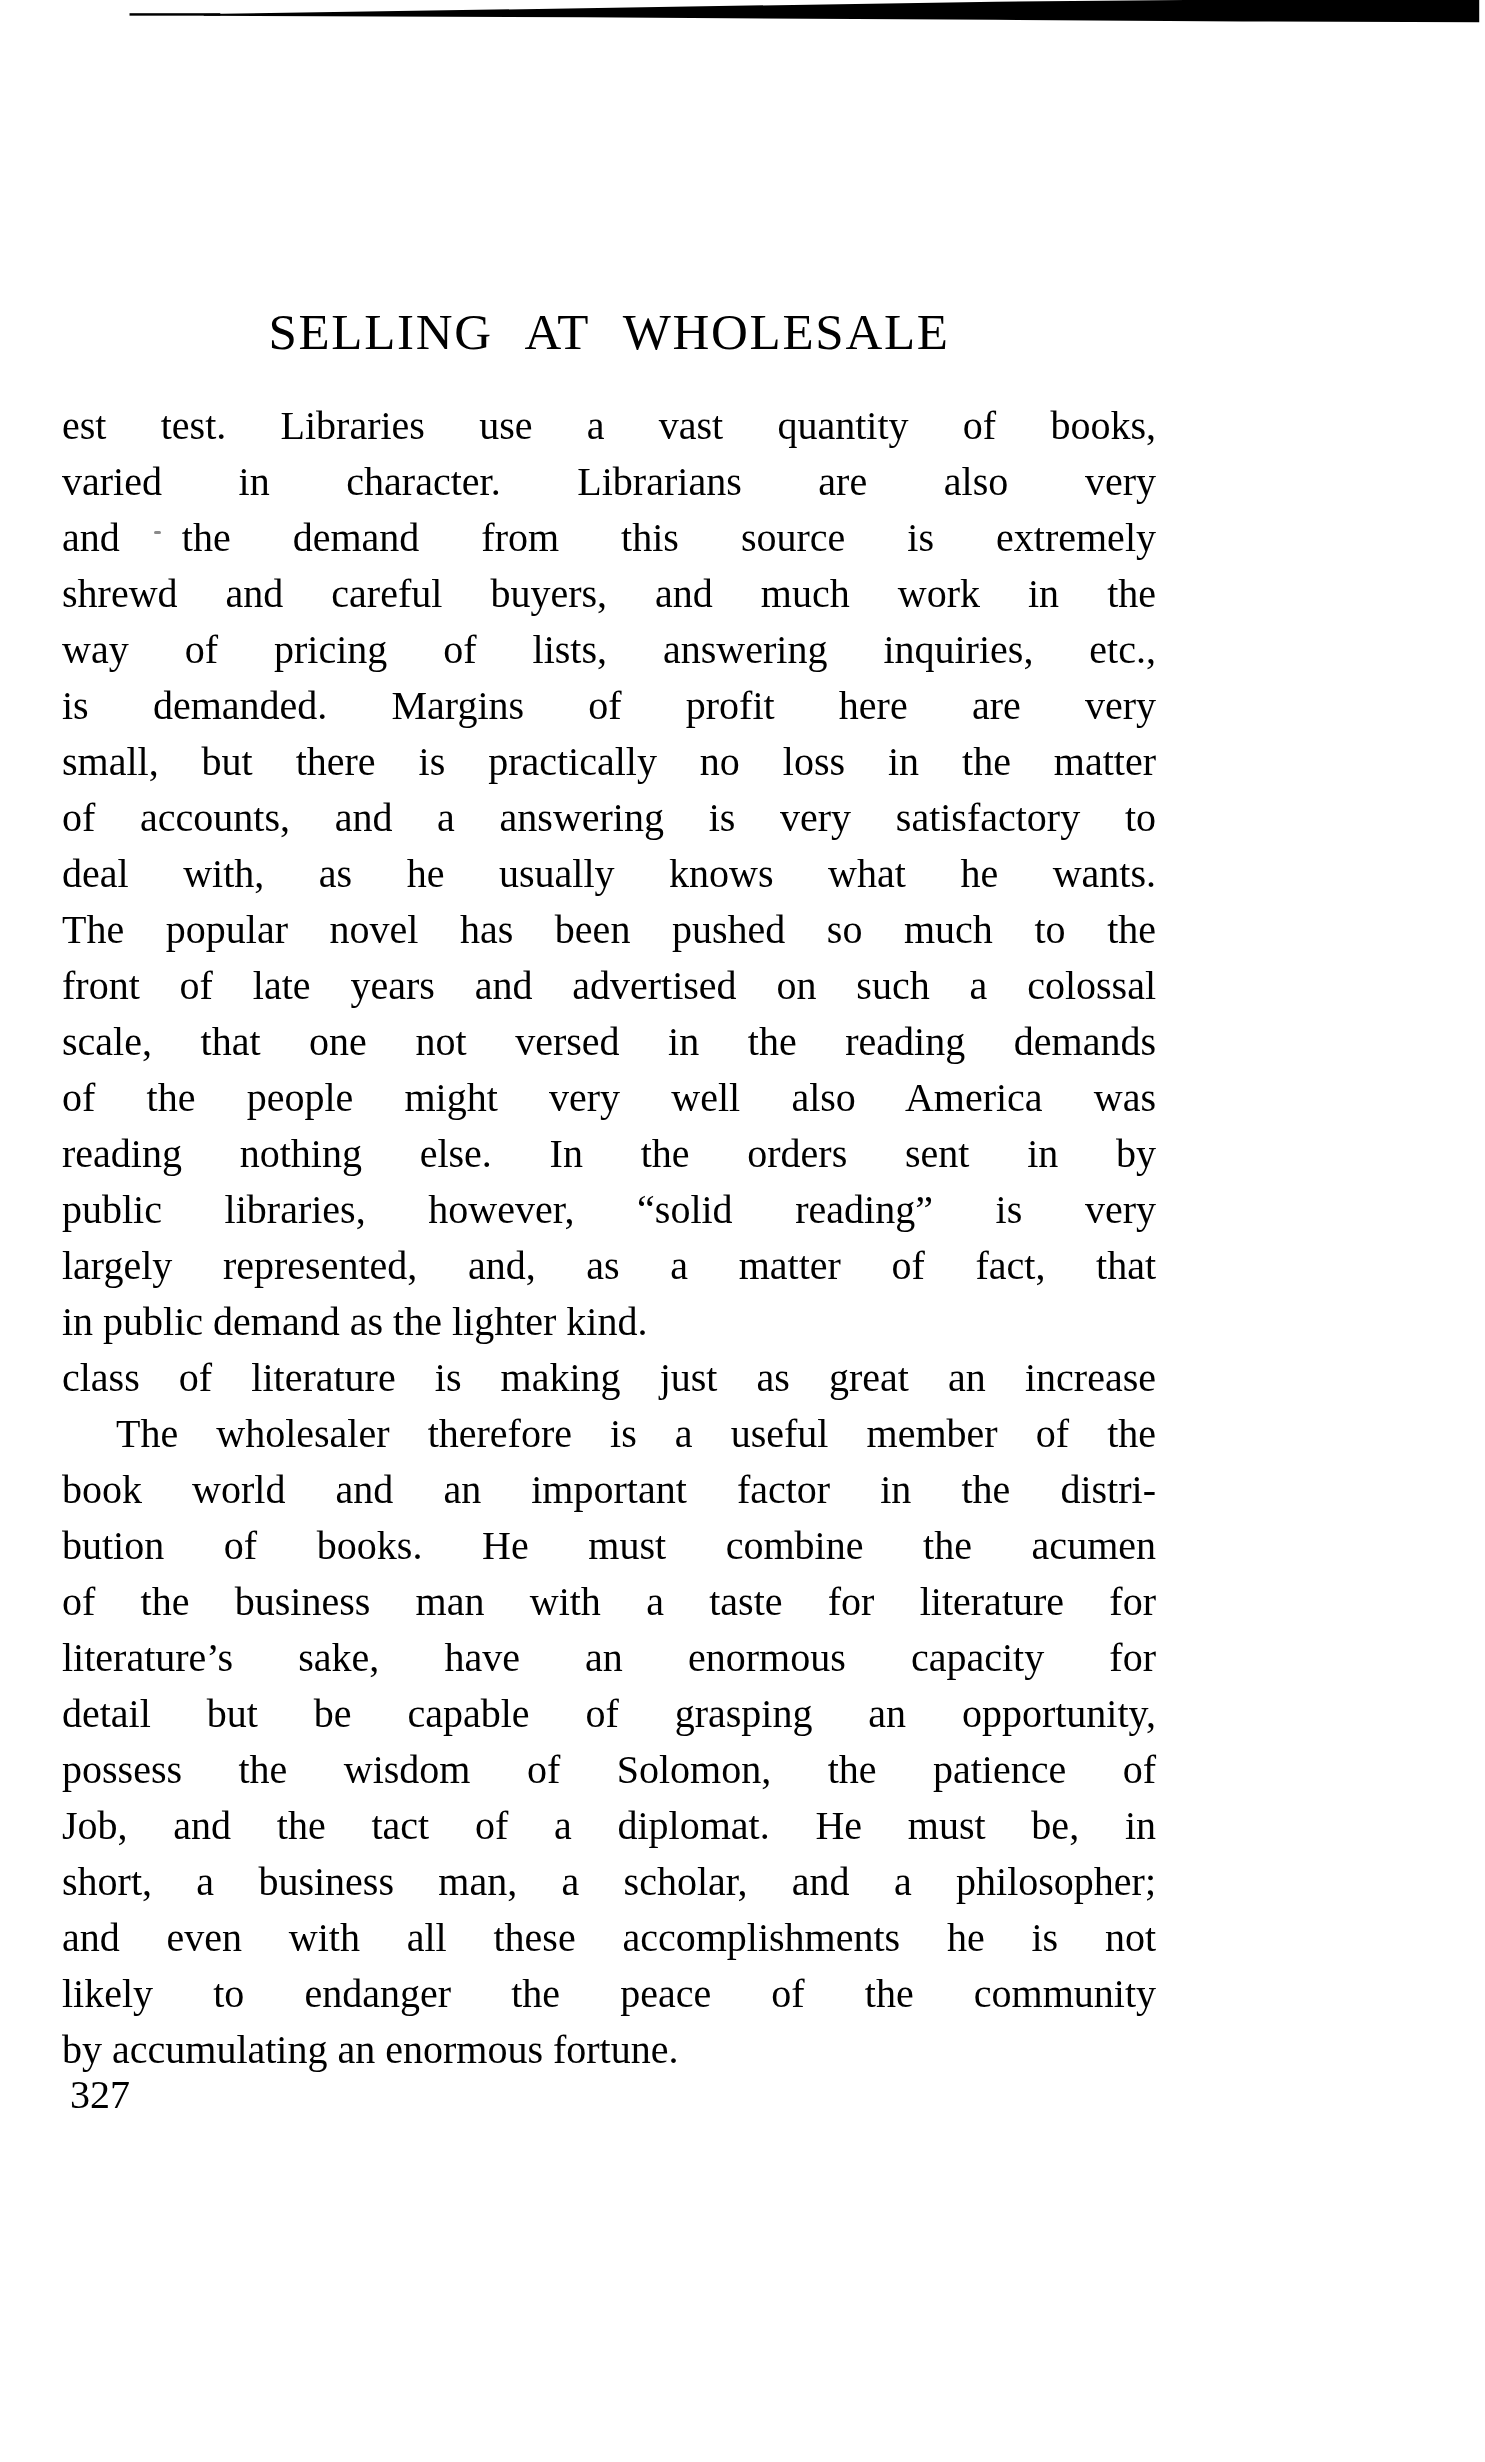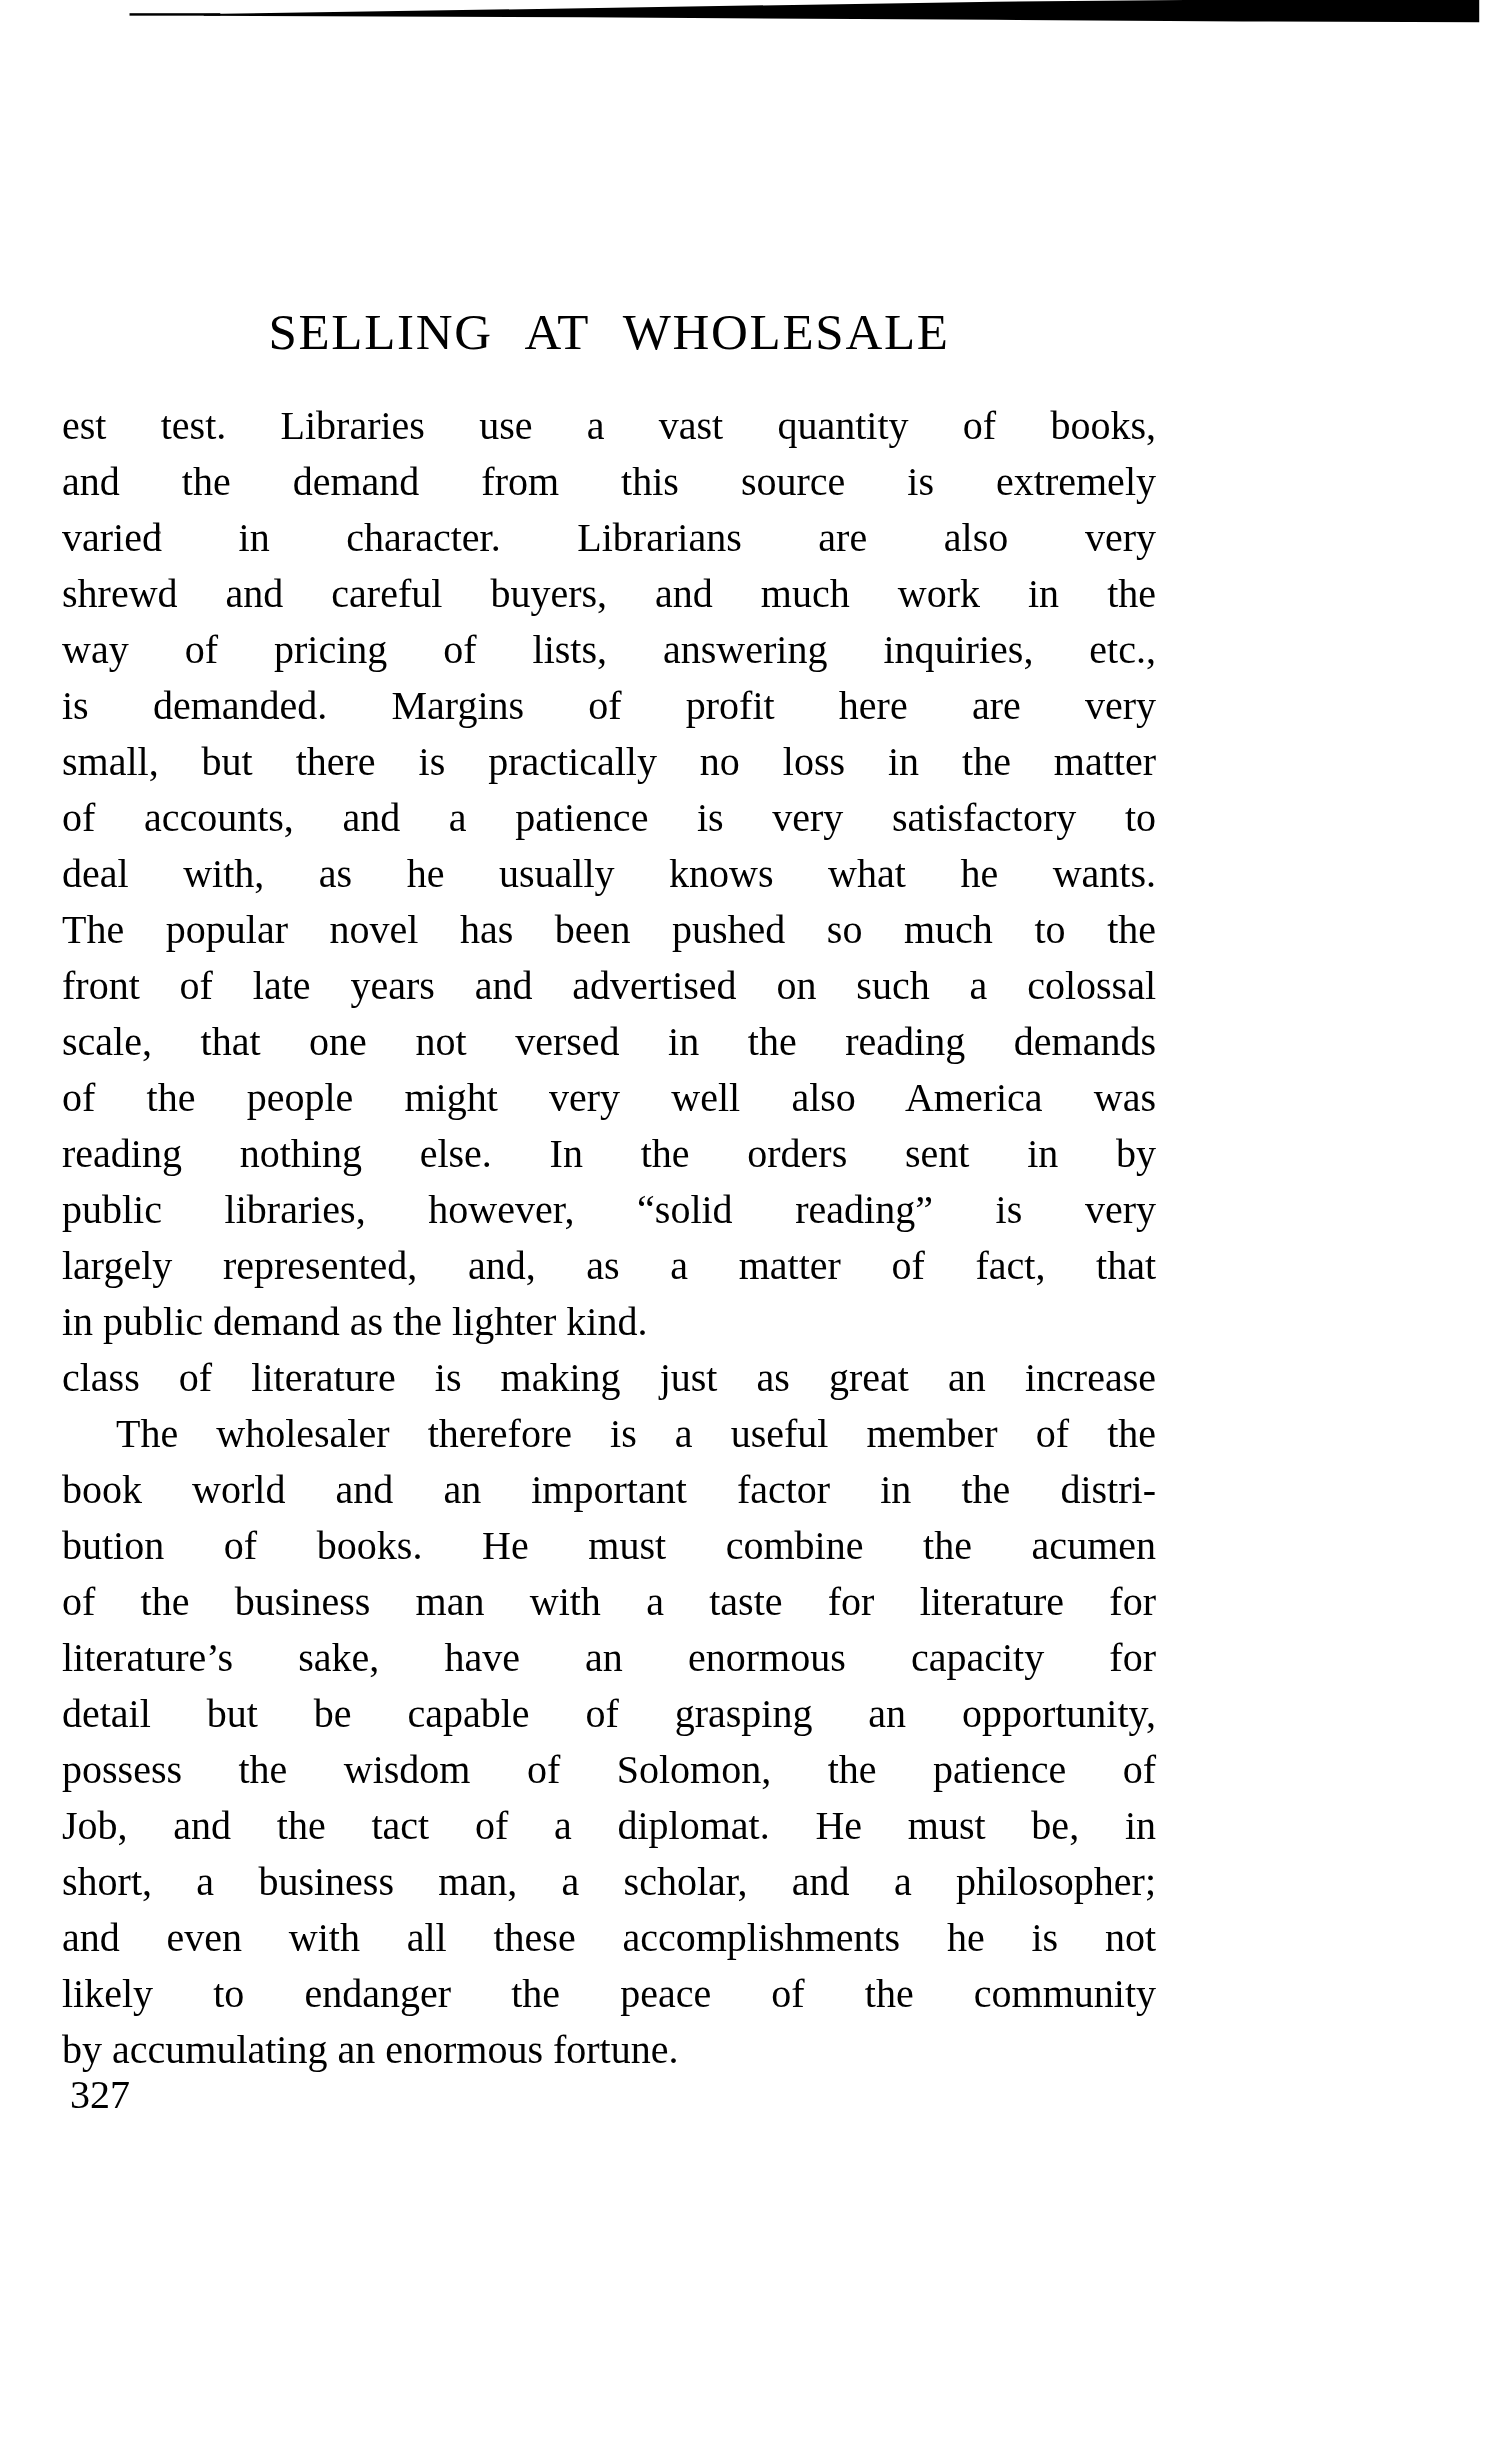--- a/index.html
+++ b/index.html
@@ -82,27 +82,27 @@
     <rect x="150" y="16" width="110" height="3" fill="#000000"></rect>
     <polygon fill="#000000" points="240,17 700,10 1200,2 1430,0 1786,0 1786,27 1500,26 1200,24 700,21 240,19"></polygon>
   </svg>
 
   <div class="title">SELLING AT WHOLESALE</div>
 
   <div class="speck"></div>
 
   <div class="body-text">
       <div class="line just">est test.  Libraries use a vast quantity of books,</div>
+      <div class="line just">varied in character.  Librarians are also very</div>
       <div class="line just">and the demand from this source is extremely</div>
-      <div class="line just">varied in character.  Librarians are also very</div>
       <div class="line just">shrewd and careful buyers, and much work in the</div>
       <div class="line just">way of pricing of lists, answering inquiries, etc.,</div>
       <div class="line just">is demanded.  Margins of profit here are very</div>
       <div class="line just">small, but there is practically no loss in the matter</div>
-      <div class="line just">of accounts, and a patience is very satisfactory to</div>
+      <div class="line just">of accounts, and a answering is very satisfactory to</div>
       <div class="line just">deal with, as he usually knows what he wants.</div>
       <div class="line just">The popular novel has been pushed so much to the</div>
       <div class="line just">front of late years and advertised on such a colossal</div>
       <div class="line just">scale, that one not versed in the reading demands</div>
       <div class="line just">of the people might very well also America was</div>
       <div class="line just">reading nothing else.  In the orders sent in by</div>
       <div class="line just">public libraries, however, “solid reading” is very</div>
       <div class="line just">largely represented, and, as a matter of fact, that</div>
       <div class="line">in public demand as the lighter kind.</div>
       <div class="line just">class of literature is making just as great an increase</div>

